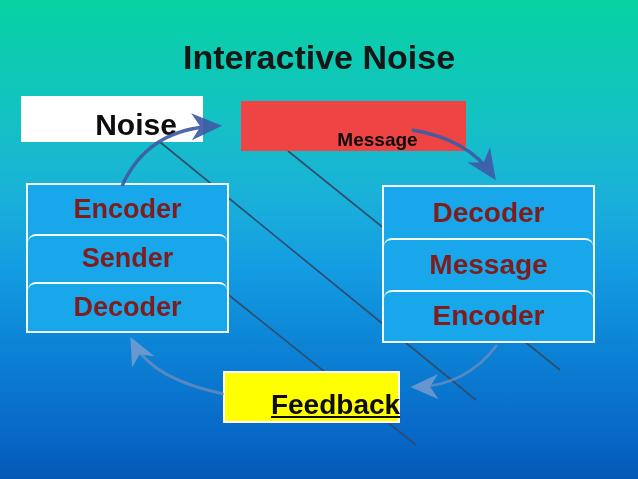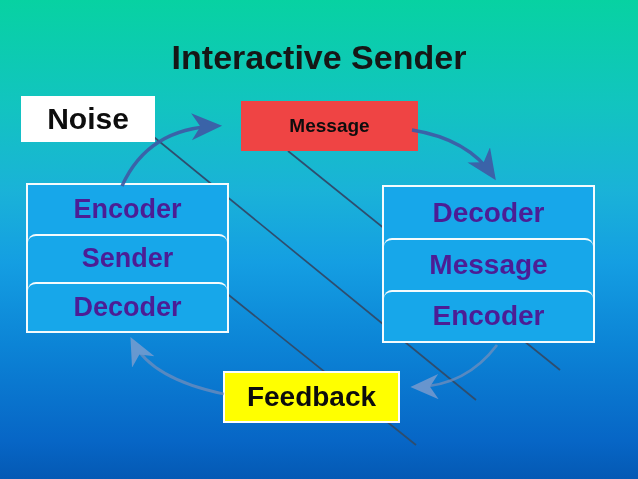--- a/index.html
+++ b/index.html
@@ -9,50 +9,50 @@
     background:linear-gradient(180deg,#07d2a2 0%,#12c4c0 22%,#1ab2d8 40%,#149ee2 55%,#0c84d6 72%,#0766c6 92%,#0459b4 100%);
   }
   .layer{position:absolute;left:0;top:0;width:638px;height:479px;pointer-events:none;}
   #lines-layer{z-index:1;}
   #arrows-layer{z-index:3;}
   .slide-title{
     position:absolute;left:0;top:38px;width:638px;text-align:center;
     font-size:34px;font-weight:700;color:#161616;letter-spacing:0px;z-index:2;
   }
   .tag{
-    position:absolute;display:flex;align-items:center;justify-content:center;
-    font-weight:700;color:#0d0d0d;z-index:2;
+    position:absolute;display:flex;align-items:flex-end;justify-content:center;
+    font-weight:700;color:#0d0d0d;z-index:2;padding-left:48px;
   }
   .noise-box{left:21px;top:96px;width:134px;height:46px;background:#ffffff;font-size:30px;}
   .message-box{left:233px;top:101px;width:177px;height:50px;background:#ef4444;font-size:19px;margin-left:8px;}
-  .feedback-box{left:223px;top:371px;width:177px;height:52px;background:#ffff00;border:2px solid #fdfdfd;box-sizing:border-box;font-size:28px;}
+  .feedback-box{left:223px;top:371px;width:177px;height:52px;background:#ffff00;border:2px solid #fdfdfd;box-sizing:border-box;font-size:28px;text-decoration:underline;}
   .stack{
     position:absolute;display:grid;grid-template-rows:1fr 1fr 1fr;
     border:2px solid #f4fbfd;box-sizing:border-box;z-index:2;background:#17a7ea;
   }
   .stack-left{left:26px;top:183px;width:203px;height:150px;}
   .stack-right{left:382px;top:185px;width:213px;height:158px;}
   .stack .row{
     display:flex;align-items:center;justify-content:center;
-    font-weight:700;color:#4c1d95;background:#17a7ea;
+    font-weight:700;color:#7f1d1d;background:#17a7ea;
   }
   .stack-left .row{font-size:27px;}
   .stack-right .row{font-size:28px;}
   .stack .row + .row{border-top:2px solid #f4fbfd;border-radius:8px;}
 </style>
 </head>
 <body>
 
 <svg id="lines-layer" class="layer" viewBox="0 0 638 479">
   <line x1="133" y1="120" x2="476" y2="400" stroke="#2f4d6e" stroke-width="1.7"></line>
   <line x1="288" y1="151" x2="560" y2="370" stroke="#2f4d6e" stroke-width="1.7"></line>
   <line x1="190" y1="264" x2="416" y2="445" stroke="#2f4d6e" stroke-width="1.7"></line>
 </svg>
 
-<div class="slide-title">Interactive Sender</div>
+<div class="slide-title">Interactive Noise</div>
 
 <div class="tag noise-box">
   <span>Noise</span>
 </div>
 <div class="tag message-box">
   <span>Message</span>
 </div>
 <div class="tag feedback-box">
   <span>Feedback</span>
 </div>

